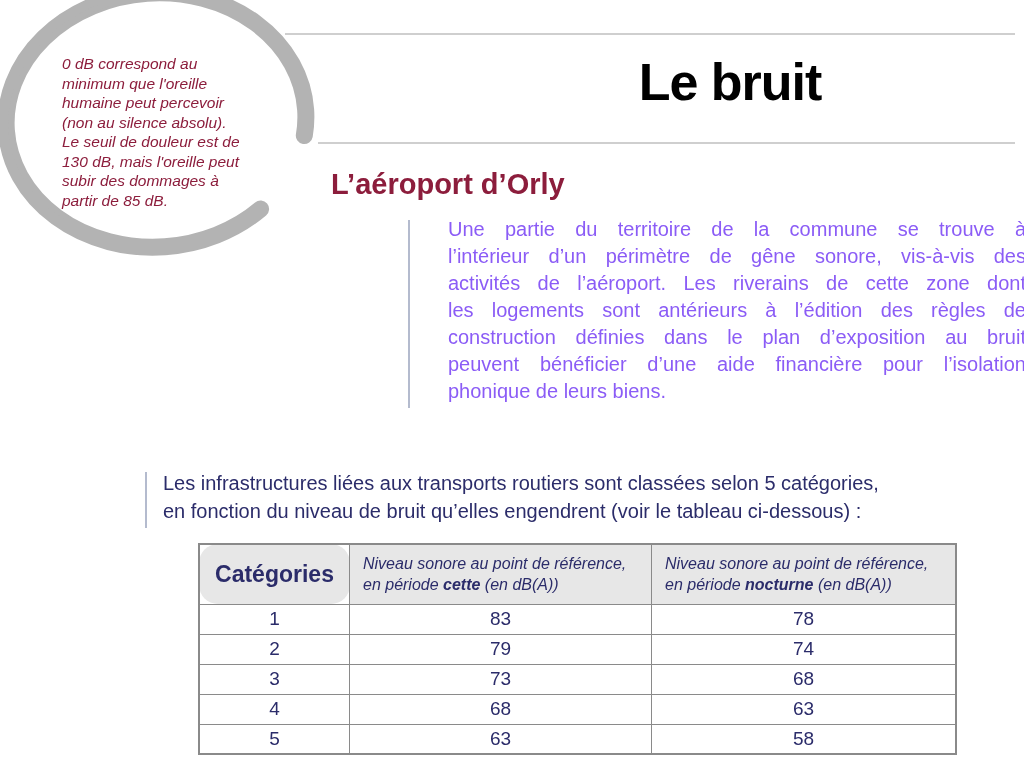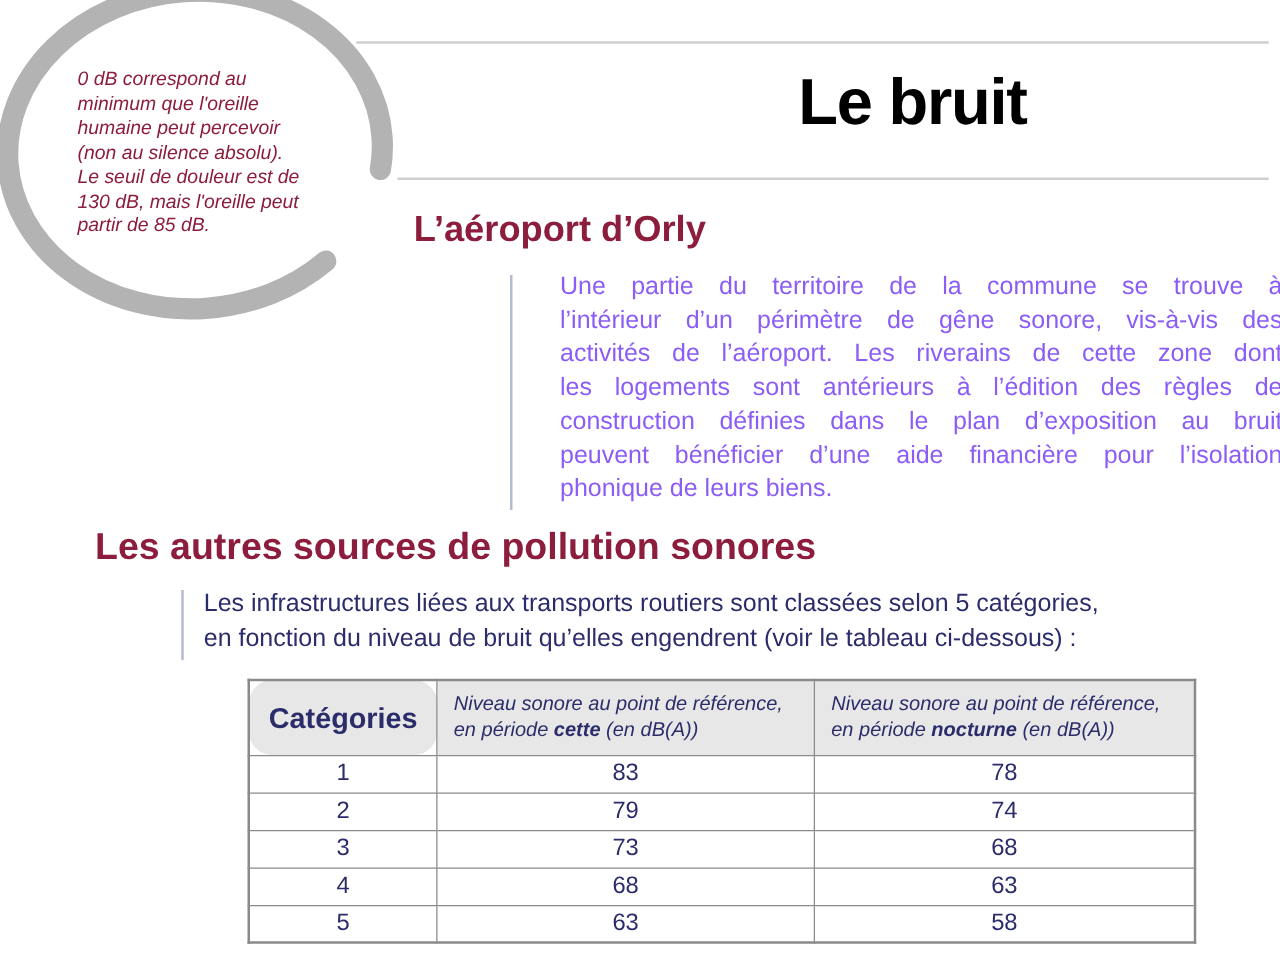--- a/index.html
+++ b/index.html
@@ -84,40 +84,40 @@
     <ellipse cx="157" cy="133" rx="143" ry="121" fill="none" stroke="#B3B3B3" stroke-width="5" pathLength="100" stroke-dasharray="34 66" stroke-dashoffset="62" stroke-linecap="round" transform="rotate(-10 157 133)"></ellipse>
   </svg>
 
   <div class="circle-note">
     <div class="nline">0 dB correspond au</div>
     <div class="nline">minimum que l'oreille</div>
     <div class="nline">humaine peut percevoir</div>
     <div class="nline">(non au silence absolu).</div>
     <div class="nline">Le seuil de douleur est de</div>
     <div class="nline">130 dB, mais l'oreille peut</div>
+    <div class="nline">subir des dommages à</div>
     <div class="nline">partir de 85 dB.</div>
   </div>
 
   <div class="hline hline1"></div>
   <div class="slide-title">Le bruit</div>
   <div class="hline hline2"></div>
 
   <div class="h-sec1">L’aéroport d’Orly</div>
   <div class="vline vline1"></div>
   <div class="para1">
     <div class="pline">Une partie du territoire de la commune se trouve à</div>
     <div class="pline">l’intérieur d’un périmètre de gêne sonore, vis-à-vis des</div>
     <div class="pline">activités de l’aéroport. Les riverains de cette zone dont</div>
     <div class="pline">les logements sont antérieurs à l’édition des règles de</div>
     <div class="pline">construction définies dans le plan d’exposition au bruit</div>
     <div class="pline">peuvent bénéficier d’une aide financière pour l’isolation</div>
     <div class="pline last">phonique de leurs biens.</div>
   </div>
 
-  <div class="h-sec2">Les autres sources de pollution sonores</div>
   <div class="vline vline2"></div>
   <div class="para2">
     <div class="p2line">Les infrastructures liées aux transports routiers sont classées selon 5 catégories,</div>
     <div class="p2line">en fonction du niveau de bruit qu’elles engendrent (voir le tableau ci-dessous) :</div>
   </div>
 
   <table class="noise-table">
     <thead>
       <tr>
         <th class="c1 th-cat">Catégories</th>

